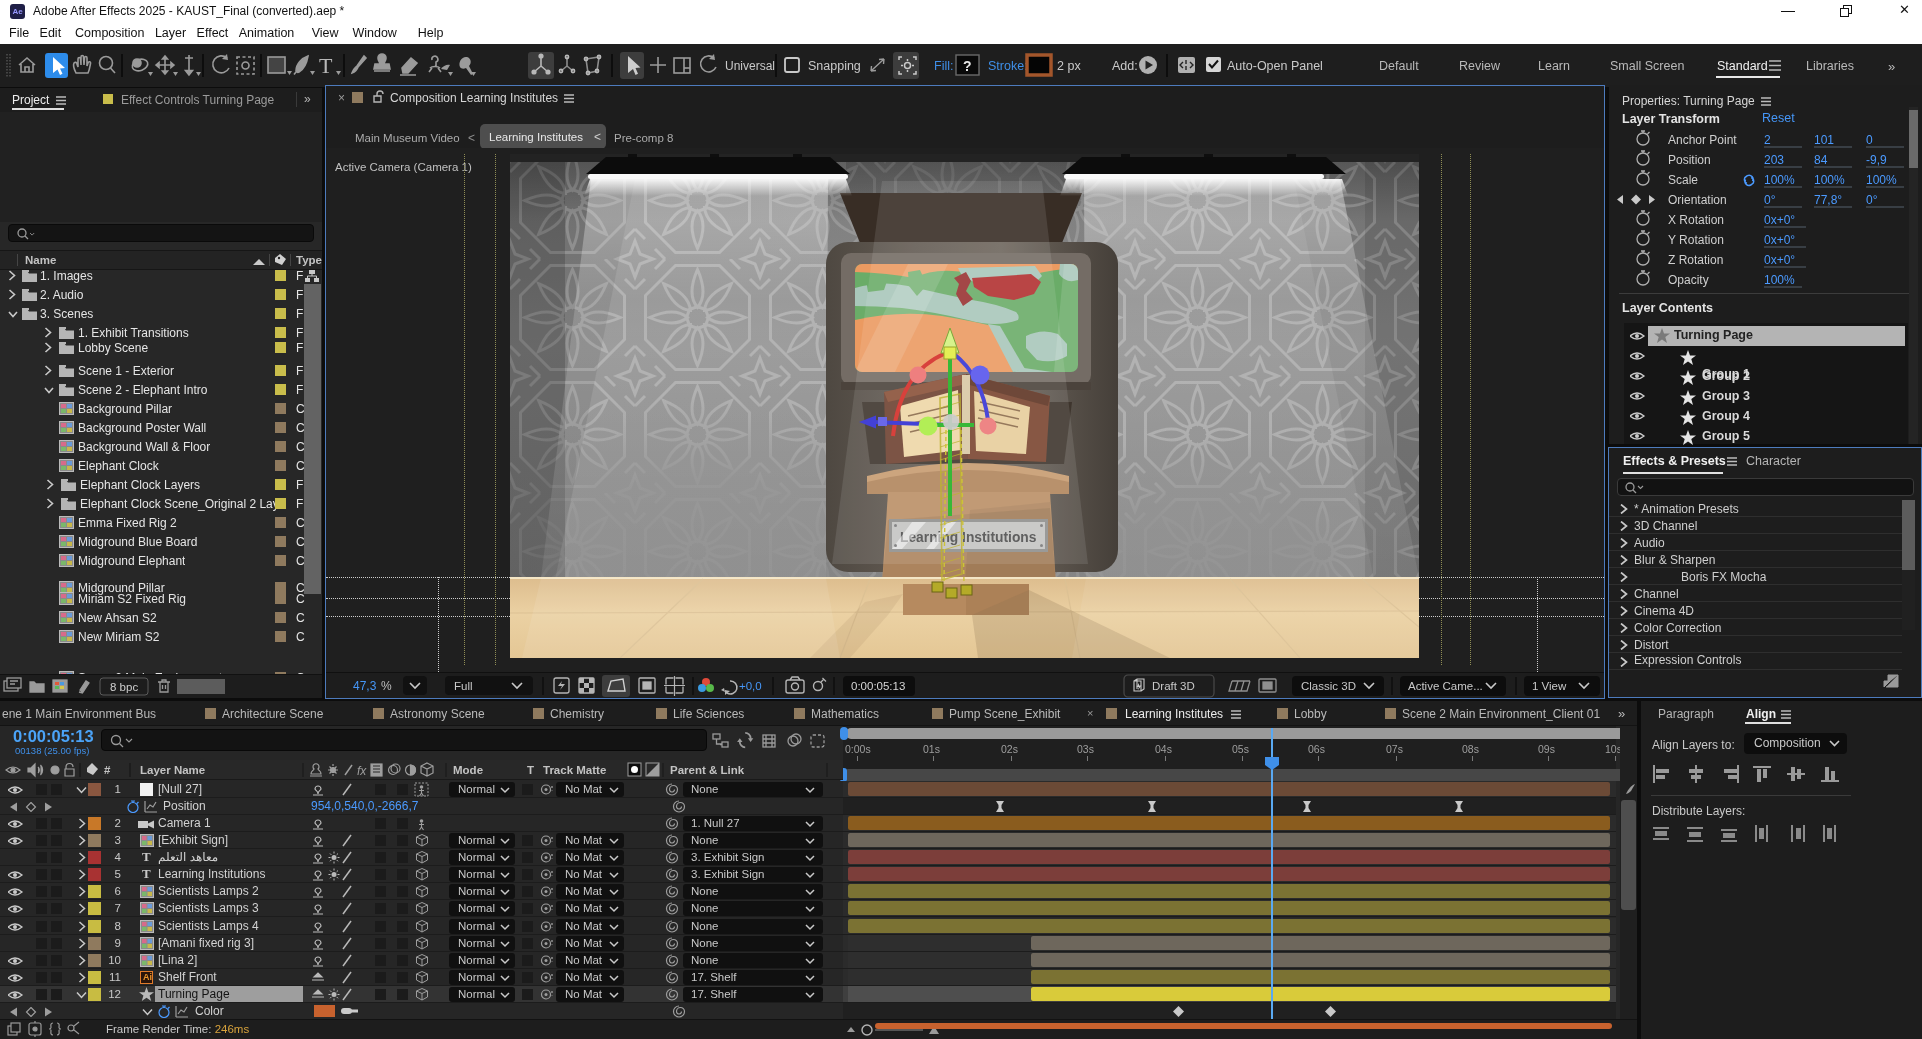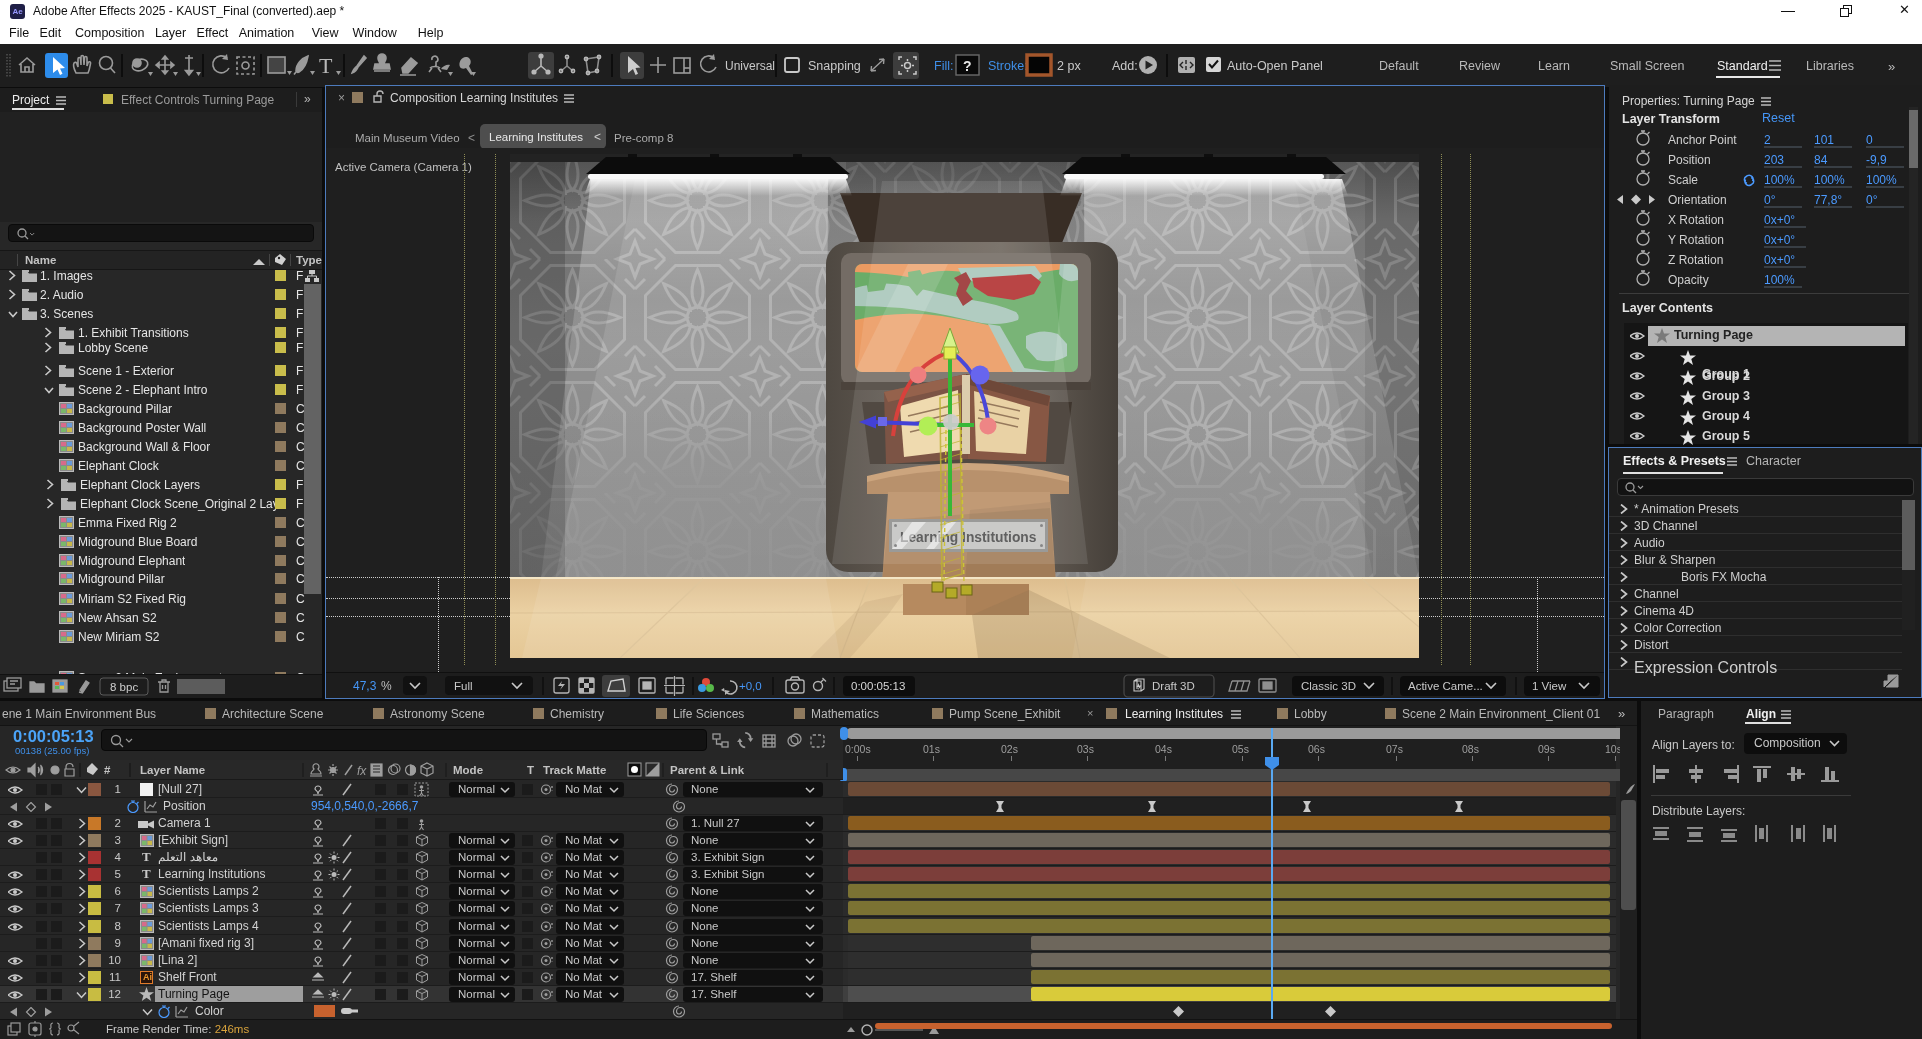--- a/index.html
+++ b/index.html
@@ -393,21 +393,21 @@
             <rect x="0.5" y="0.5" width="14" height="12" fill="#8a8a8a" stroke="#bbb" stroke-width="1"></rect>
             <rect x="2" y="2" width="5" height="4" fill="#d86a8a"></rect>
             <rect x="8" y="2" width="5" height="4" fill="#6a9ad8"></rect>
             <rect x="2" y="7" width="5" height="4" fill="#7ab86a"></rect>
             <rect x="8" y="7" width="5" height="4" fill="#c8b84a"></rect>
           </svg>
           <div class="nm" style="left:78px;">Midground Elephant</div>
           <div class="abs" style="left:275px;top:4px;width:11px;height:11px;background:#8f7a5e;"></div>
           <div class="nm" style="left:296px;">C</div>
         </div>
-    <div class="prow" style="top:303px;text-align:center;">
+    <div class="prow" style="top:312px;text-align:center;">
           <svg class="abs" style="left:59px;top:3px;" width="15" height="13">
             <rect x="0.5" y="0.5" width="14" height="12" fill="#8a8a8a" stroke="#bbb" stroke-width="1"></rect>
             <rect x="2" y="2" width="5" height="4" fill="#d86a8a"></rect>
             <rect x="8" y="2" width="5" height="4" fill="#6a9ad8"></rect>
             <rect x="2" y="7" width="5" height="4" fill="#7ab86a"></rect>
             <rect x="8" y="7" width="5" height="4" fill="#c8b84a"></rect>
           </svg>
           <div class="nm" style="left:78px;">Midground Pillar</div>
           <div class="abs" style="left:275px;top:4px;width:11px;height:11px;background:#8f7a5e;"></div>
           <div class="nm" style="left:296px;">C</div>
@@ -1013,21 +1013,21 @@
       <div class="abs" style="left:0;top:136px;width:293px;height:17px;border-bottom:1px solid #2e2e2e;">
           <svg class="abs" style="left:11px;top:4px;" width="8" height="10">
             <path d="M1 0.5 L6.5 5 L1 9.5" stroke="#c9c9c9" stroke-width="1.7" fill="none"></path>
           </svg>
           <div class="t" style="left:25px;top:1.5px;font-size:12px;color:#cfcfcf;">Distort</div>
         </div>
       <div class="abs" style="left:0;top:153px;width:293px;height:17px;border-bottom:1px solid #2e2e2e;">
           <svg class="abs" style="left:11px;top:4px;" width="8" height="10">
             <path d="M1 0.5 L6.5 5 L1 9.5" stroke="#c9c9c9" stroke-width="1.7" fill="none"></path>
           </svg>
-          <div class="t" style="left:25px;top:6px;font-size:16px;color:#cfcfcf;">Expression Controls</div>
+          <div class="t" style="left:25px;top:0;font-size:12px;color:#cfcfcf;">Expression Controls</div>
         </div>
     </div>
     <div class="abs" style="left:293px;top:52px;width:13px;height:130px;background:#202020;"></div>
     <div class="abs" style="left:293px;top:52px;width:13px;height:70px;background:#5c5c5c;"></div>
     <svg class="abs" style="left:273px;top:225px;" width="18" height="16">
         <path d="M2 14 L8 8 L2 8 Z M16 2 L16 14 L4 14 M16 2 L6 2 L6 10" fill="#9a9a9a" stroke="#9a9a9a"></path>
       </svg>
   </div>
 
   <div class="abs" id="timeline" style="left:0;top:701px;width:1637px;height:338px;background:#262626;overflow:hidden;">

